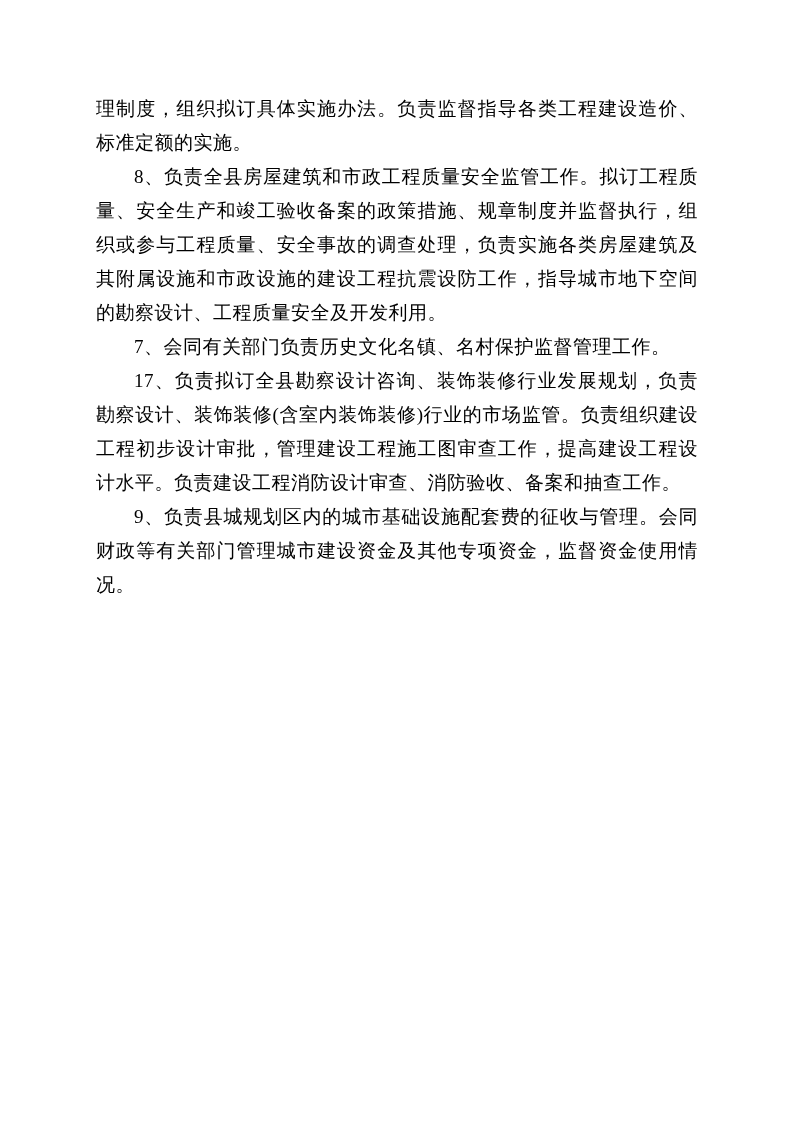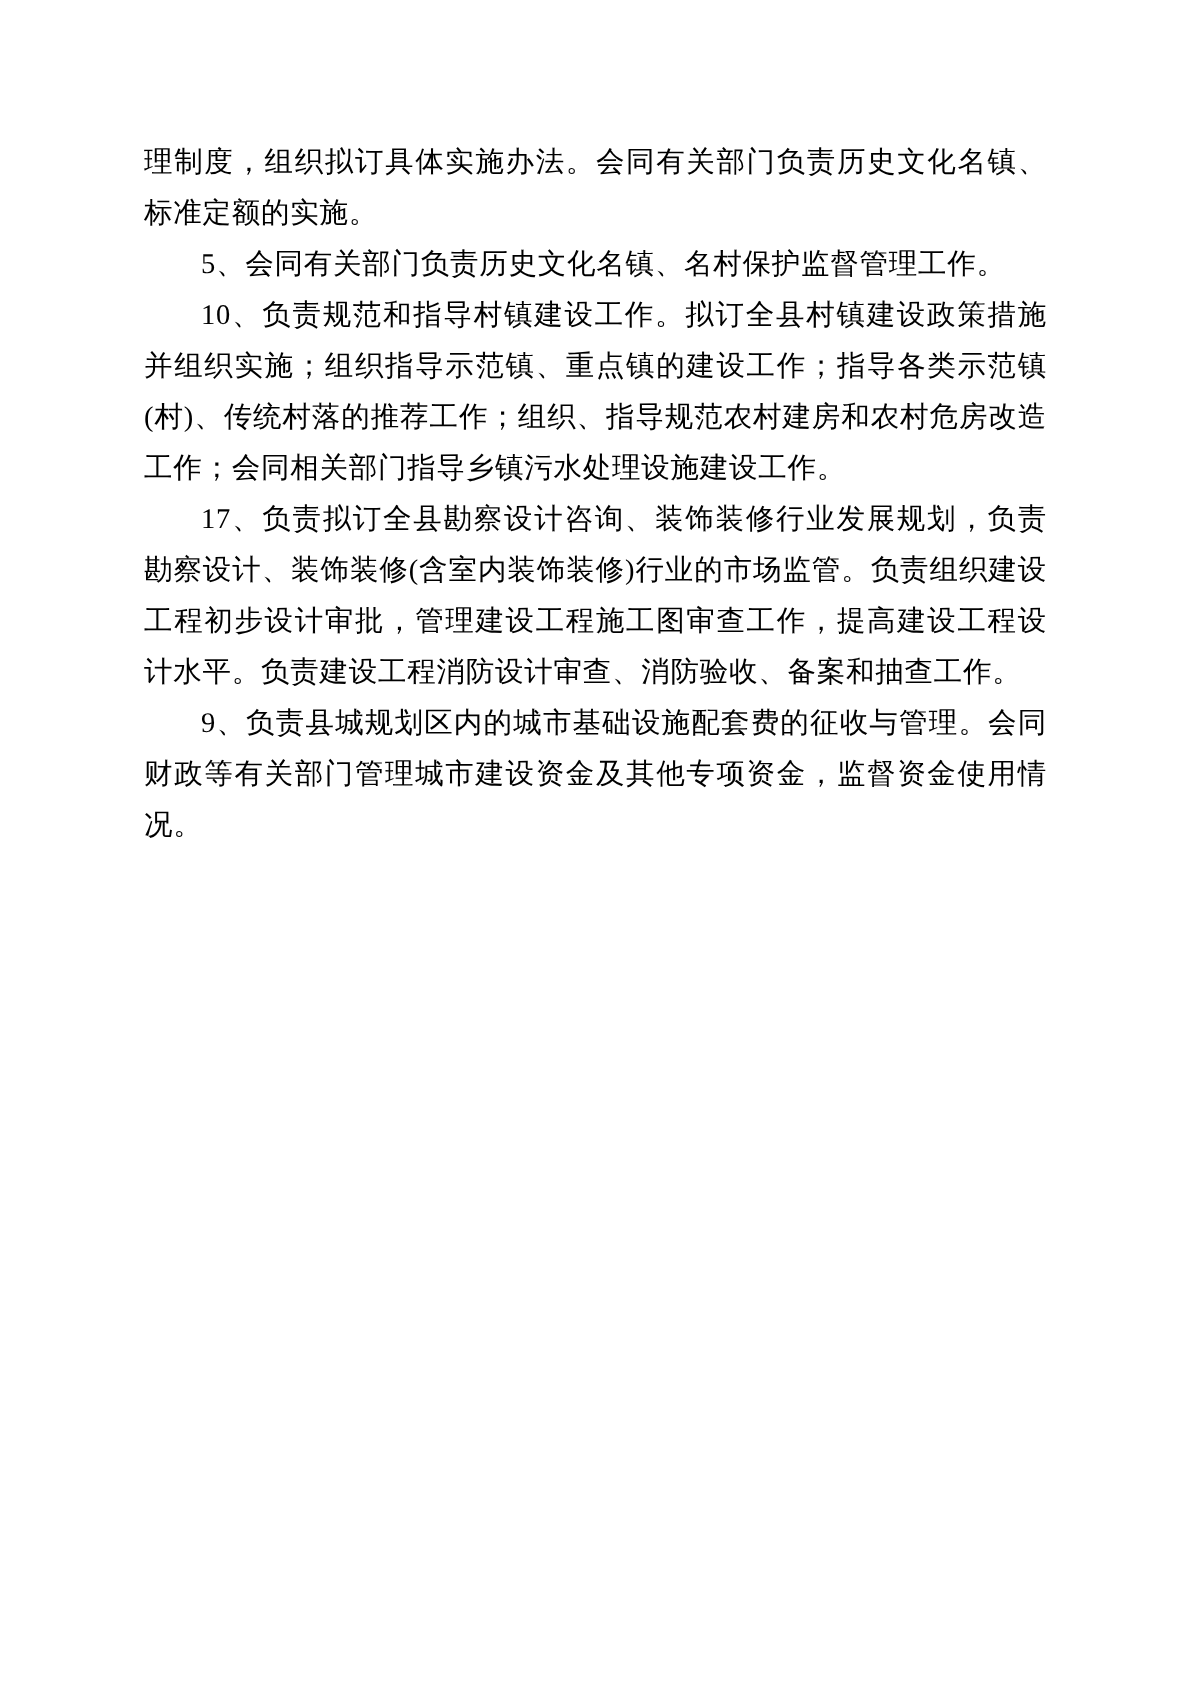--- a/index.html
+++ b/index.html
@@ -33,19 +33,19 @@
   }
   .para.indent {
     text-indent: 2em;
   }
 </style>
 </head>
 <body>
 
 <div class="page">
   <div class="content">
-    <p class="para">理制度，组织拟订具体实施办法。会同有关部门负责历史文化名镇、标准定额的实施。</p>
-    <p class="para indent">5、会同有关部门负责历史文化名镇、名村保护监督管理工作。</p>
-    <p class="para indent">10、负责规范和指导村镇建设工作。拟订全县村镇建设政策措施并组织实施；组织指导示范镇、重点镇的建设工作；指导各类示范镇(村)、传统村落的推荐工作；组织、指导规范农村建房和农村危房改造工作；会同相关部门指导乡镇污水处理设施建设工作。</p>
+    <p class="para">理制度，组织拟订具体实施办法。负责监督指导各类工程建设造价、标准定额的实施。</p>
+    <p class="para indent">8、负责全县房屋建筑和市政工程质量安全监管工作。拟订工程质量、安全生产和竣工验收备案的政策措施、规章制度并监督执行，组织或参与工程质量、安全事故的调查处理，负责实施各类房屋建筑及其附属设施和市政设施的建设工程抗震设防工作，指导城市地下空间的勘察设计、工程质量安全及开发利用。</p>
+    <p class="para indent">7、会同有关部门负责历史文化名镇、名村保护监督管理工作。</p>
     <p class="para indent">17、负责拟订全县勘察设计咨询、装饰装修行业发展规划，负责勘察设计、装饰装修(含室内装饰装修)行业的市场监管。负责组织建设工程初步设计审批，管理建设工程施工图审查工作，提高建设工程设计水平。负责建设工程消防设计审查、消防验收、备案和抽查工作。</p>
     <p class="para indent">9、负责县城规划区内的城市基础设施配套费的征收与管理。会同财政等有关部门管理城市建设资金及其他专项资金，监督资金使用情况。</p>
   </div>
 </div>
 
 </body></html>

